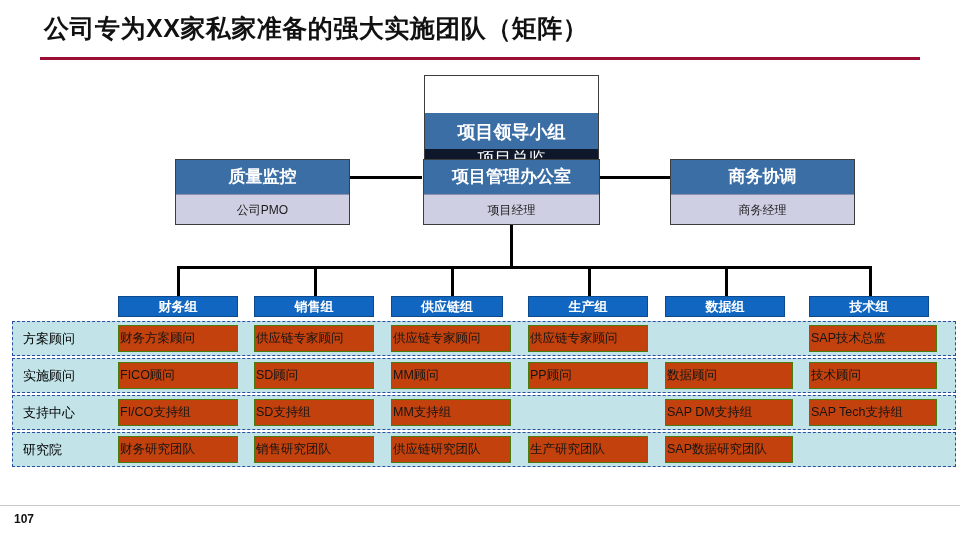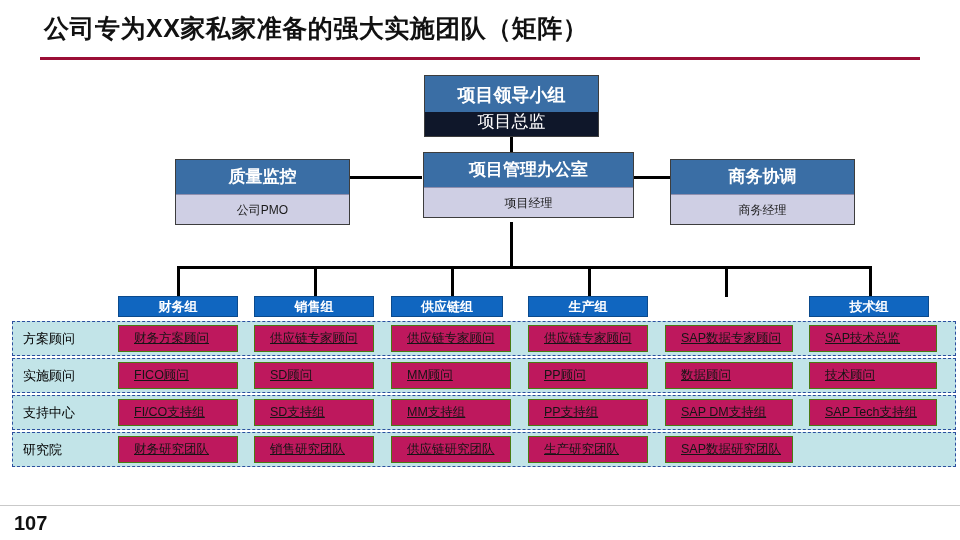--- a/index.html
+++ b/index.html
@@ -68,21 +68,21 @@
   .node-body {
     background: #CFCFE4;
     color: #1a1a1a;
     text-align: center;
     font-size: 12px;
     line-height: 30px;
     height: 30px;
     box-sizing: border-box;
     border-top: 1px solid #8f8fae;
   }
-  #node-leader .node-head { height: 36px; line-height: 38px; font-size: 18px; }
+  #node-leader .node-head { height: 36px; line-height: 38px; font-size: 18px; margin-top: 37px; }
   #node-leader .node-body {
     background: #0f172a;
     color: #ffffff;
     border-top: none;
     font-size: 17px;
     height: 24px;
     line-height: 20px;
   }
 
   
@@ -121,45 +121,44 @@
     top: 0;
     height: 100%;
     display: flex;
     align-items: center;
     font-size: 13px;
     color: #000000;
   }
   .cell {
     position: absolute;
     height: 27px;
-    background: #be185d;
+    background: #c2410c;
     border: 1px solid #4a7a12;
     box-sizing: border-box;
     font-size: 12.5px;
     color: #151515;
     display: flex;
     align-items: center;
-    padding-left: 15px;
-    text-decoration: underline;
+    padding-left: 1px;
   }
 
   
   #footer-rule {
     position: absolute;
     left: 0;
     top: 505px;
     width: 960px;
     height: 1px;
     background: #c9c9c9;
   }
   #page-number {
     position: absolute;
     left: 14px;
     top: 512px;
-    font-size: 20px;
+    font-size: 12px;
     font-weight: bold;
     color: #111111;
   }
 </style>
 </head>
 <body>
 
 <div id="slide-title">公司专为XX家私家准备的强大实施团队（矩阵）</div>
 <div id="title-rule"></div>
 
@@ -177,21 +176,21 @@
 
 <div class="node" id="node-leader" style="left:424px; top:75px; width:175px;">
   <div class="node-head">项目领导小组</div>
   <div class="node-body">项目总监</div>
 </div>
 
 <div class="node" style="left:175px; top:159px; width:175px;">
   <div class="node-head">质量监控</div>
   <div class="node-body">公司PMO</div>
 </div>
-<div class="node" style="left:423px; top:152px; width:211px;">
+<div class="node" style="left:423px; top:159px; width:177px;">
   <div class="node-head">项目管理办公室</div>
   <div class="node-body">项目经理</div>
 </div>
 <div class="node" style="left:670px; top:159px; width:185px;">
   <div class="node-head">商务协调</div>
   <div class="node-body">商务经理</div>
 </div>
 
 <div id="matrix">
 
@@ -205,40 +204,39 @@
     <span class="row-label">支持中心</span>
   </div>
   <div class="row-band" style="top:136px;">
     <span class="row-label">研究院</span>
   </div>
 
   <div class="team-head" style="left:118px; width:120px;">财务组</div>
   <div class="team-head" style="left:254px; width:120px;">销售组</div>
   <div class="team-head" style="left:391px; width:112px;">供应链组</div>
   <div class="team-head" style="left:528px; width:120px;">生产组</div>
+  <div class="team-head" style="left:665px; width:120px;">数据组</div>
   <div class="team-head" style="left:809px; width:120px;">技术组</div>
 
   <div class="cell" style="left:118px; top:29px; width:120px;">财务方案顾问</div>
   <div class="cell" style="left:254px; top:29px; width:120px;">供应链专家顾问</div>
   <div class="cell" style="left:391px; top:29px; width:120px;">供应链专家顾问</div>
   <div class="cell" style="left:528px; top:29px; width:120px;">供应链专家顾问</div>
-  <div class="cell" style="left:665px; top:29px; width:128px;">SAP数据专家顾问</div>
   <div class="cell" style="left:809px; top:29px; width:128px;">SAP技术总监</div>
 
   <div class="cell" style="left:118px; top:66px; width:120px;">FICO顾问</div>
   <div class="cell" style="left:254px; top:66px; width:120px;">SD顾问</div>
   <div class="cell" style="left:528px; top:66px; width:120px;">PP顾问</div>
   <div class="cell" style="left:391px; top:66px; width:120px;">MM顾问</div>
   <div class="cell" style="left:665px; top:66px; width:128px;">数据顾问</div>
   <div class="cell" style="left:809px; top:66px; width:128px;">技术顾问</div>
 
   <div class="cell" style="left:118px; top:103px; width:120px;">FI/CO支持组</div>
   <div class="cell" style="left:254px; top:103px; width:120px;text-align:center;">SD支持组</div>
   <div class="cell" style="left:391px; top:103px; width:120px;">MM支持组</div>
-  <div class="cell" style="left:528px; top:103px; width:120px;">PP支持组</div>
   <div class="cell" style="left:665px; top:103px; width:128px;">SAP DM支持组</div>
   <div class="cell" style="left:809px; top:103px; width:128px;">SAP Tech支持组</div>
 
   <div class="cell" style="left:254px; top:140px; width:120px;">销售研究团队</div>
   <div class="cell" style="left:118px; top:140px; width:120px;">财务研究团队</div>
   <div class="cell" style="left:391px; top:140px; width:120px;">供应链研究团队</div>
   <div class="cell" style="left:528px; top:140px; width:120px;">生产研究团队</div>
   <div class="cell" style="left:665px; top:140px; width:128px;">SAP数据研究团队</div>
 
 </div>

